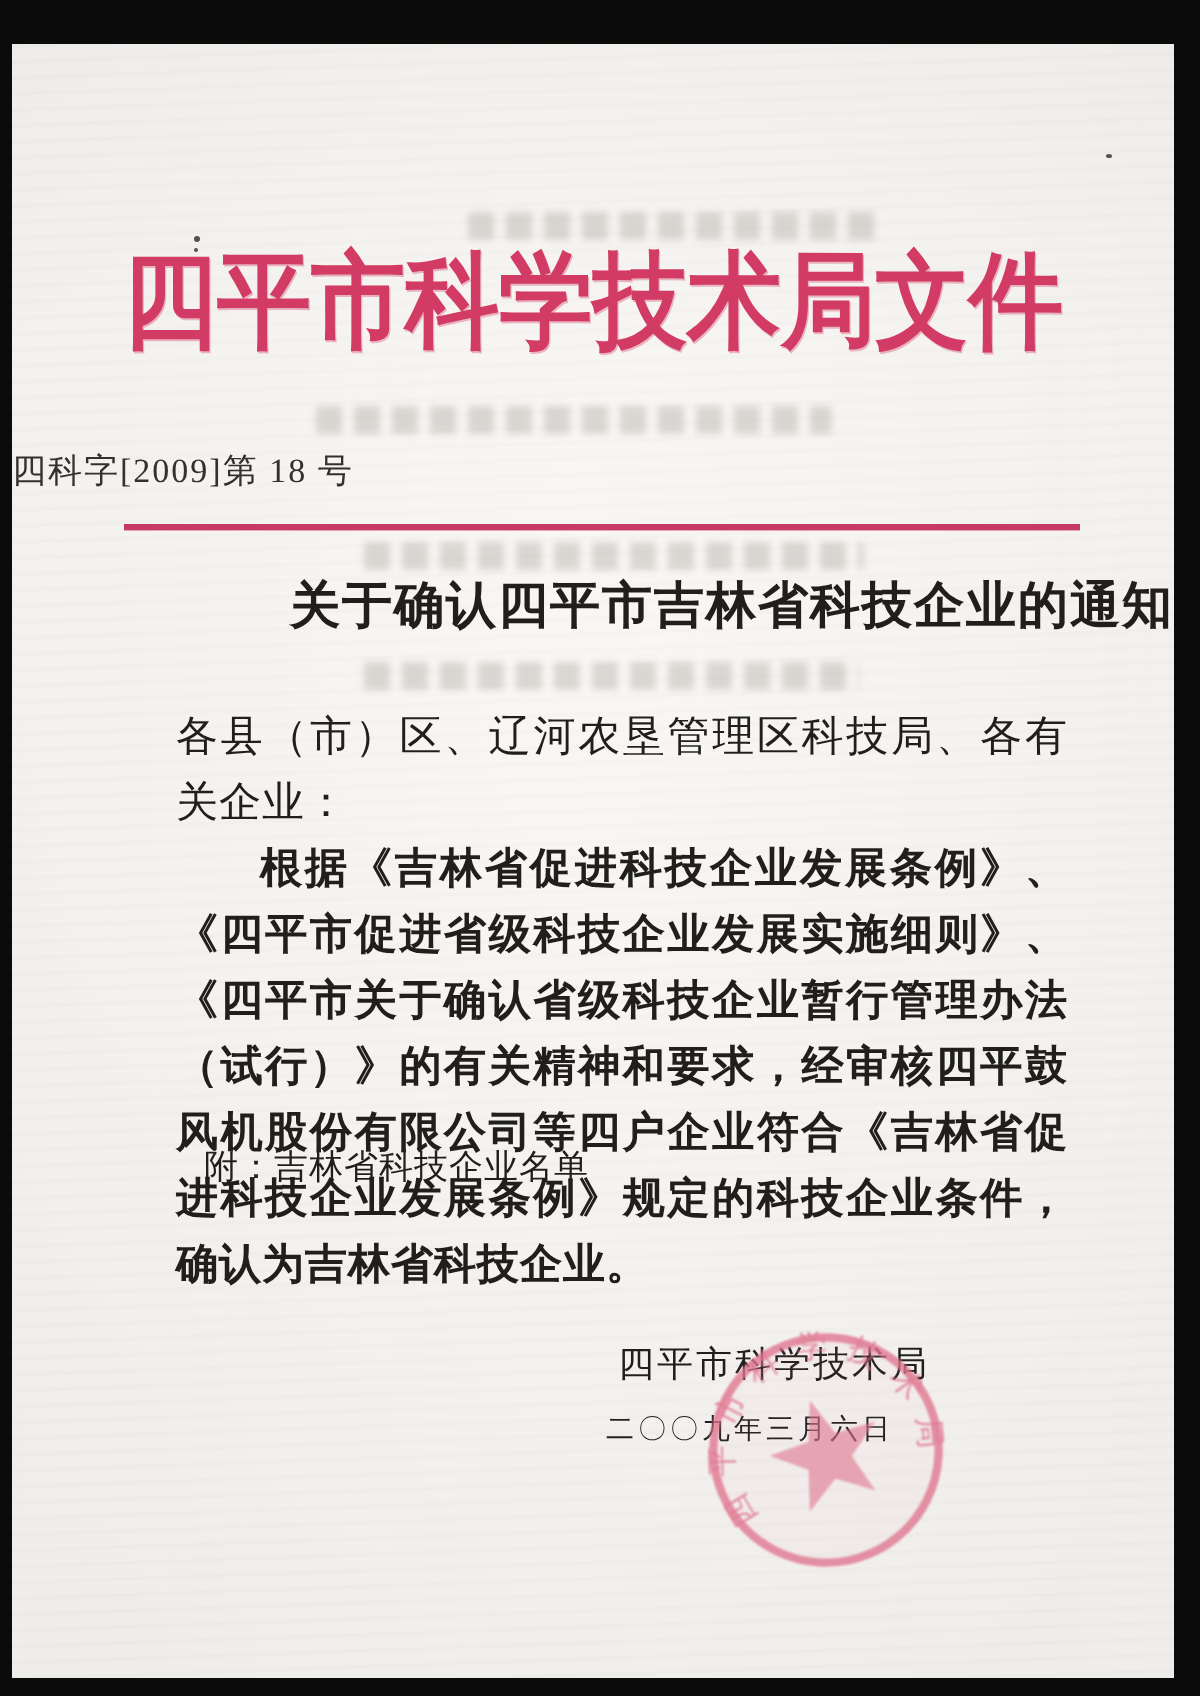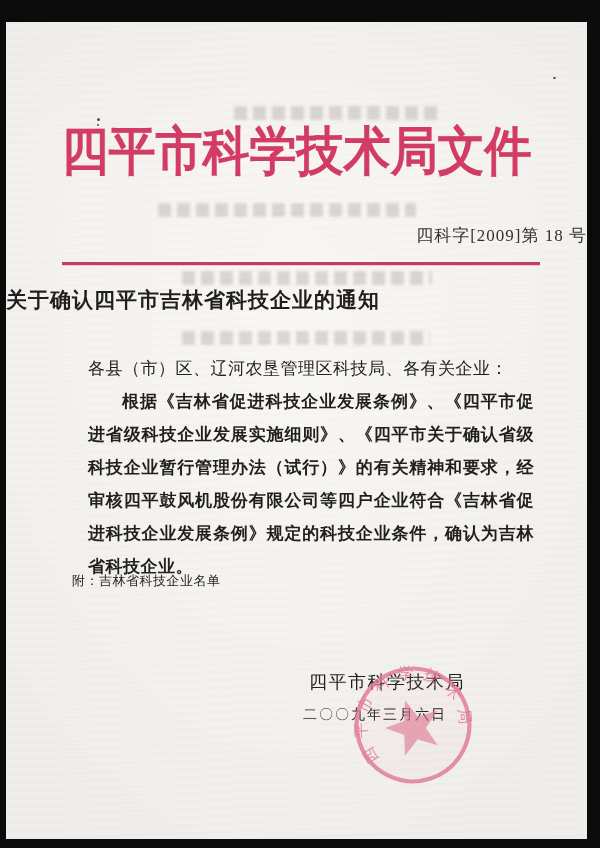--- a/index.html
+++ b/index.html
@@ -49,73 +49,73 @@
     transform: scaleY(1.12);
     transform-origin: top center;
     text-shadow: 0.6px 0.6px 0 rgba(210,59,99,0.35);
     z-index: 3;
   }
   .doc-number {
     position: absolute;
     top: 202px;
     left: 0;
     width: 100%;
-    text-align: right;
+    text-align: left;
     font-size: 17px;
     letter-spacing: 1px;
     color: #33312f;
     z-index: 3;
   }
   .red-rule {
     position: absolute;
     top: 240px;
     left: 56px;
     width: 478px;
     height: 2.5px;
     background: var(--rule-red, #c63a64);
     box-shadow: 0 0.5px 0 rgba(198,58,100,0.4);
     z-index: 3;
   }
   .notice-title {
     position: absolute;
     top: 264px;
     left: 0;
     width: 100%;
-    text-align: left;
-    font-size: 21px;
+    text-align: right;
+    font-size: 25px;
     font-weight: bold;
     letter-spacing: 1px;
     color: var(--ink, #1f1f1f);
     z-index: 3;
   }
   .body-block {
     position: absolute;
     top: 330px;
     left: 82px;
     width: 446px;
-    font-size: 17px;
+    font-size: 21px;
     line-height: 33px;
     color: var(--ink, #1f1f1f);
     text-align: justify;
     letter-spacing: 0.5px;
     z-index: 3;
   }
   .body-paragraph {
     margin: 0;
     text-indent: 2em;
     font-weight: bold;
   }
   .salutation {
     margin: 0;
   }
   .attachment {
     position: absolute;
     top: 550px;
-    left: 66px;
-    font-size: 13px;
+    left: 96px;
+    font-size: 17px;
     letter-spacing: 0.5px;
     color: var(--ink, #1f1f1f);
     z-index: 3;
   }
   .issuer {
     position: absolute;
     top: 648px;
     left: 303px;
     font-size: 18px;
     letter-spacing: 1.5px;

